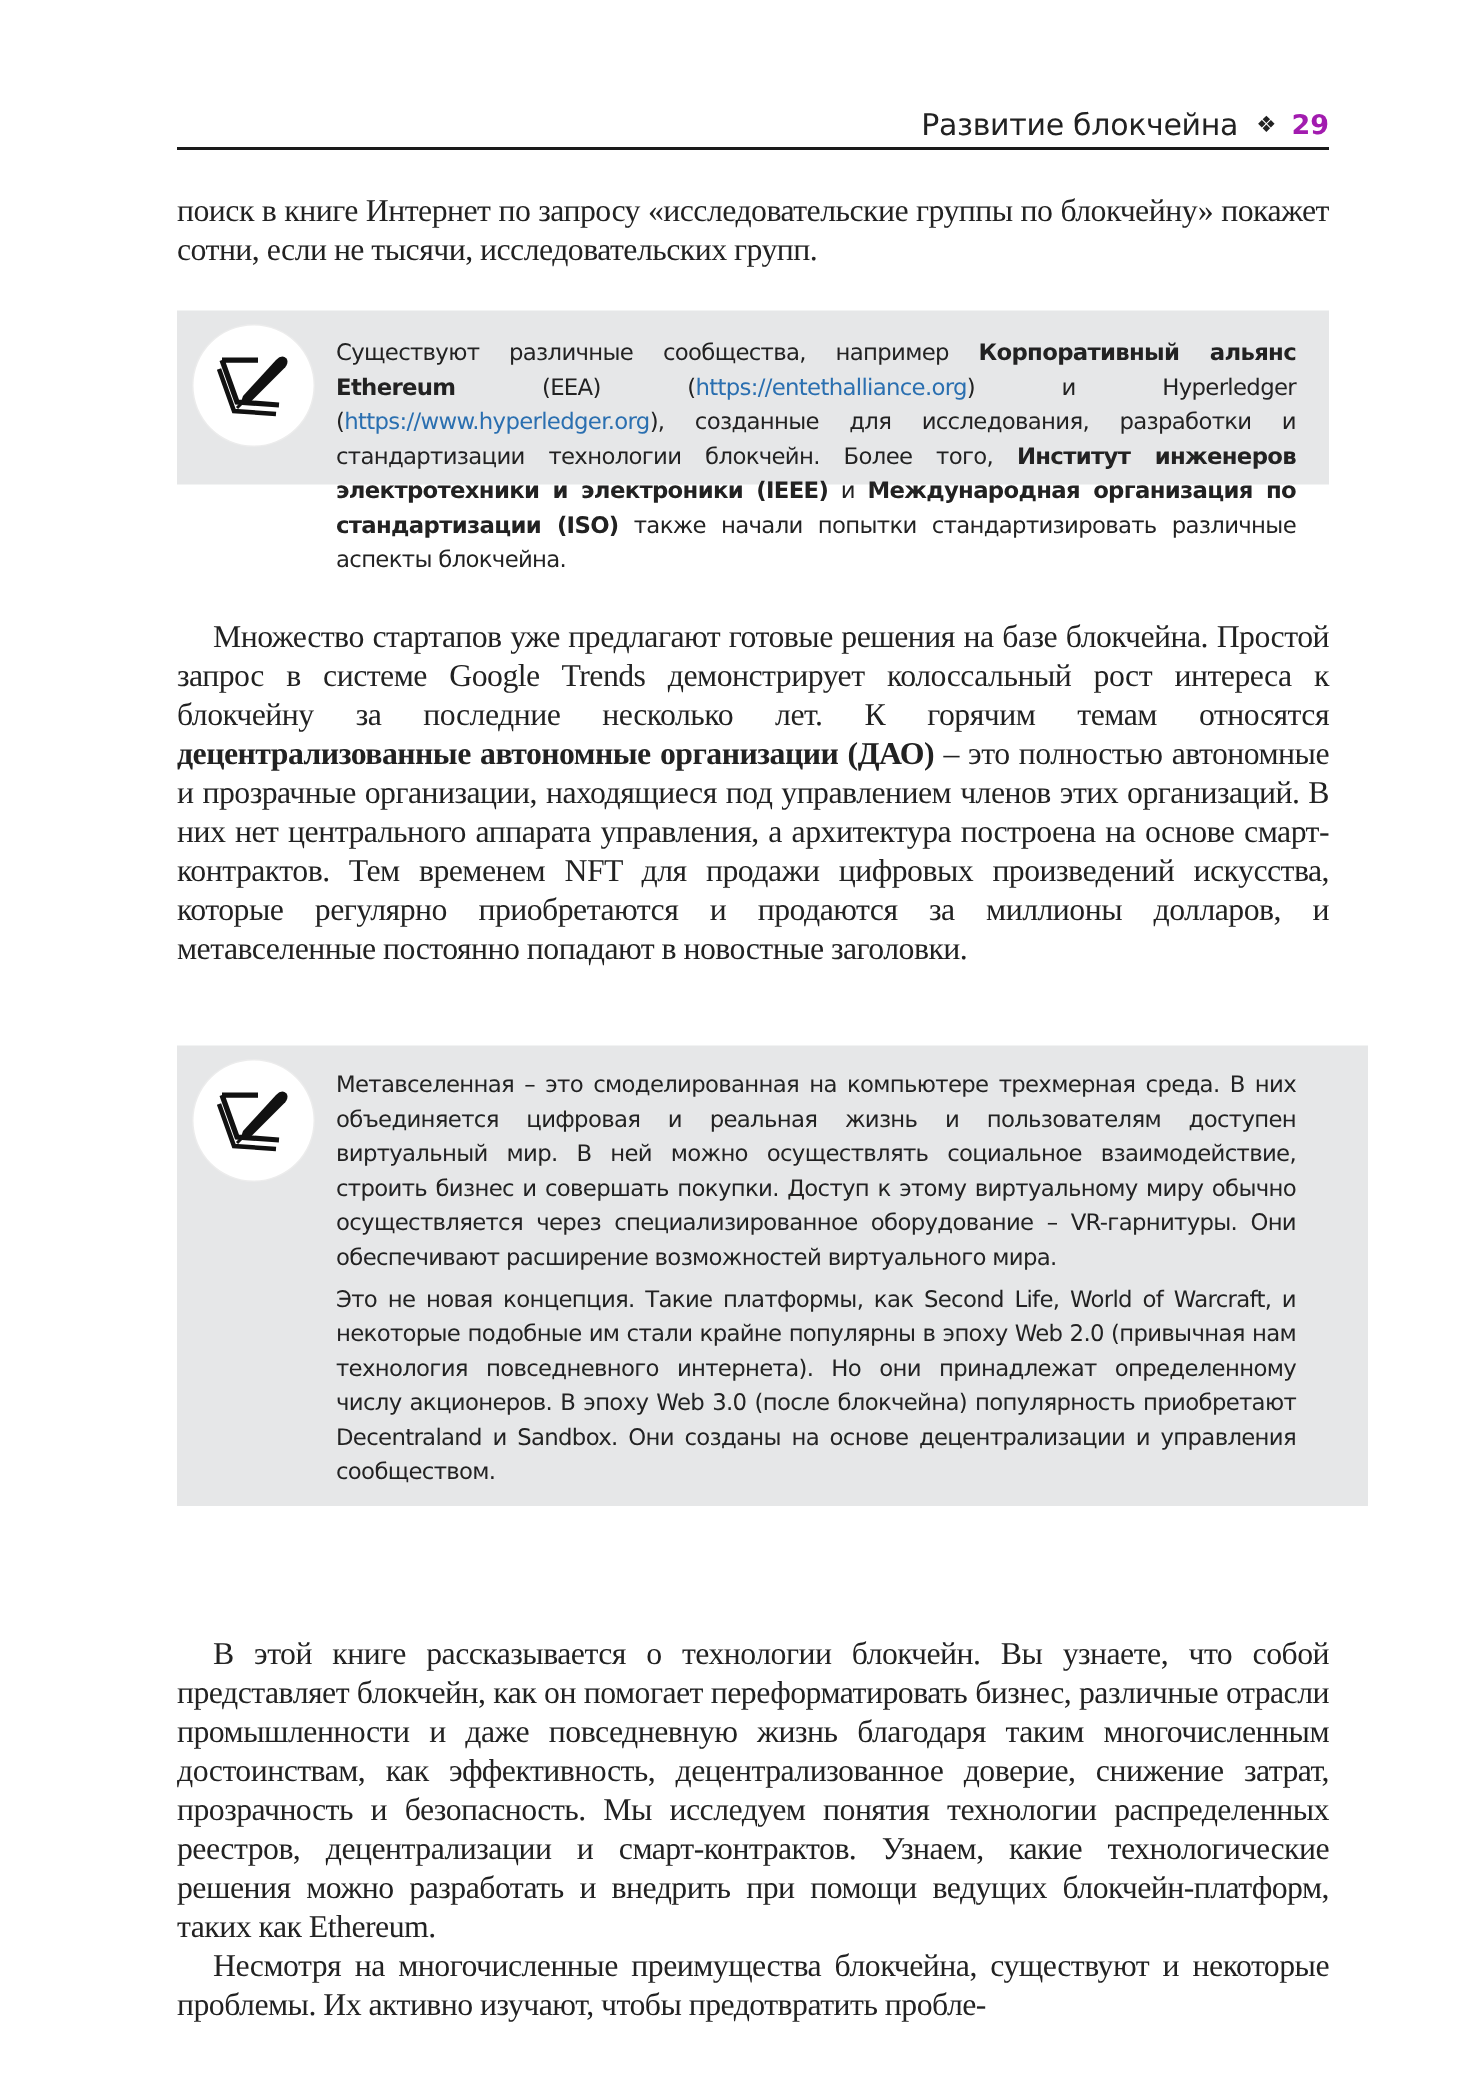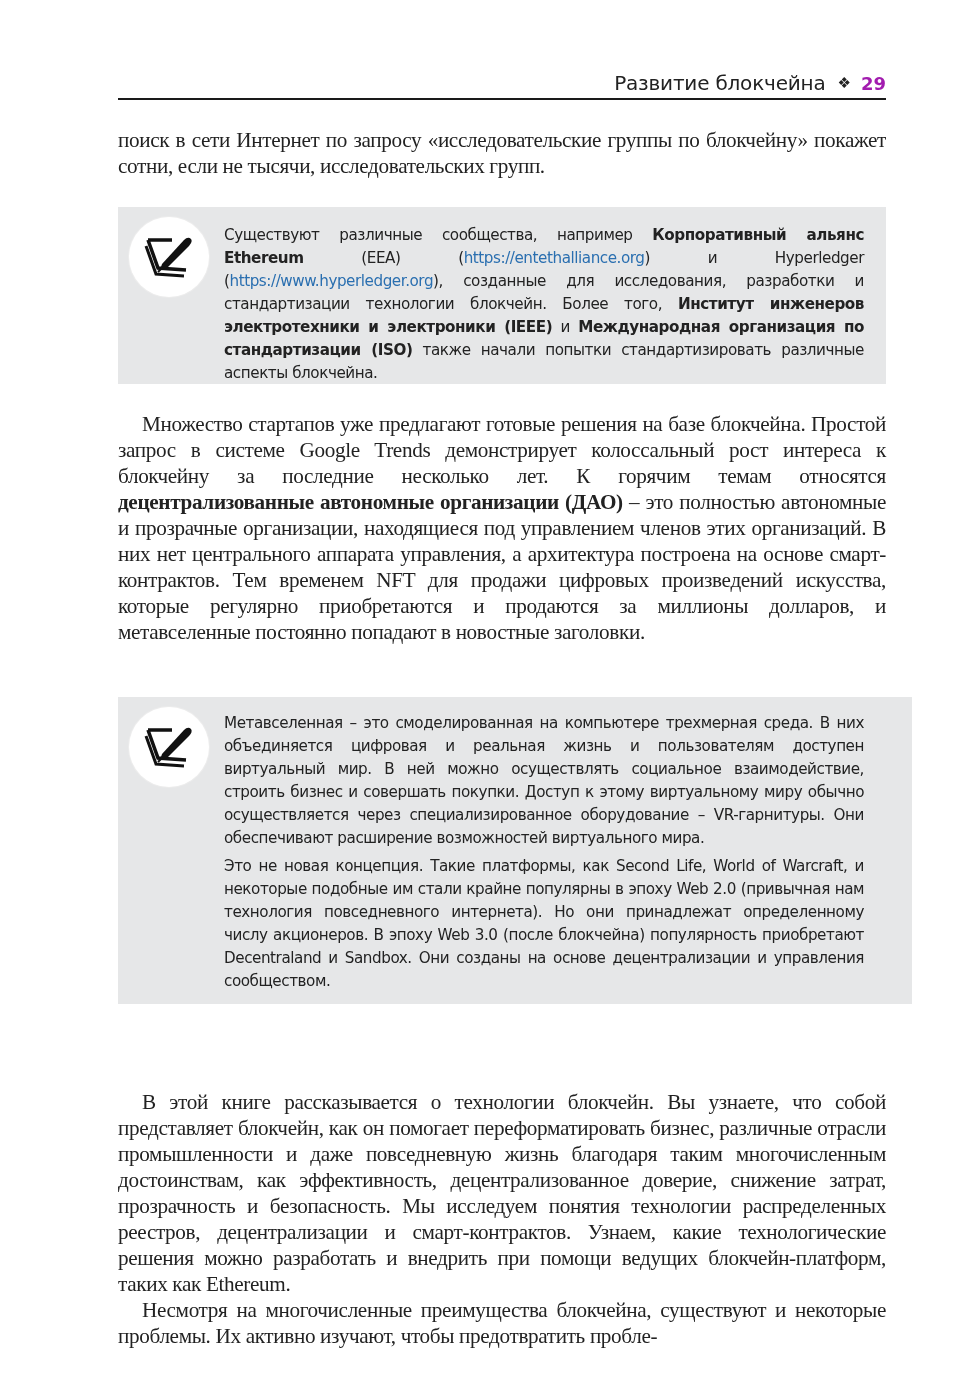--- a/index.html
+++ b/index.html
@@ -49,24 +49,24 @@
 </head>
 <body>
 
 <div class="running-head">
   <span class="rh-title">Развитие блокчейна</span>
   <span class="rh-orn">❖</span>
   <span class="rh-page">29</span>
 </div>
 
 <div class="body-text" style="top:127px;">
-  <p>поиск в сети Интернет по запросу «исследовательские группы по блокчейну» покажет сотни, если не тысячи, исследовательских групп.</p>
+  <p>поиск в книге Интернет по запросу «исследовательские группы по блокчейну» покажет сотни, если не тысячи, исследовательских групп.</p>
 </div>
 
-<div class="note-box" style="top:207px; height:177px;">
+<div class="note-box" style="top:207px; height:116px;">
   <div class="note-icon">
     <svg width="50" height="46" viewBox="0 0 50 46">
       <path d="M4 6 L28 6 M4 6 L14 34 L42 36" stroke="#111" stroke-width="3.5" fill="none" stroke-linejoin="miter"></path>
       <path d="M2 12 L12 40 L40 42" stroke="#111" stroke-width="3" fill="none"></path>
       <path d="M18 30 L40 6 Q44 2 47 5 Q49 8 45 12 L23 34 L16 36 Z" fill="#111"></path>
       <path d="M17 35 L14 38" stroke="#111" stroke-width="2"></path>
     </svg>
   </div>
   <div class="note-text" style="top:17px;">
     <p>

